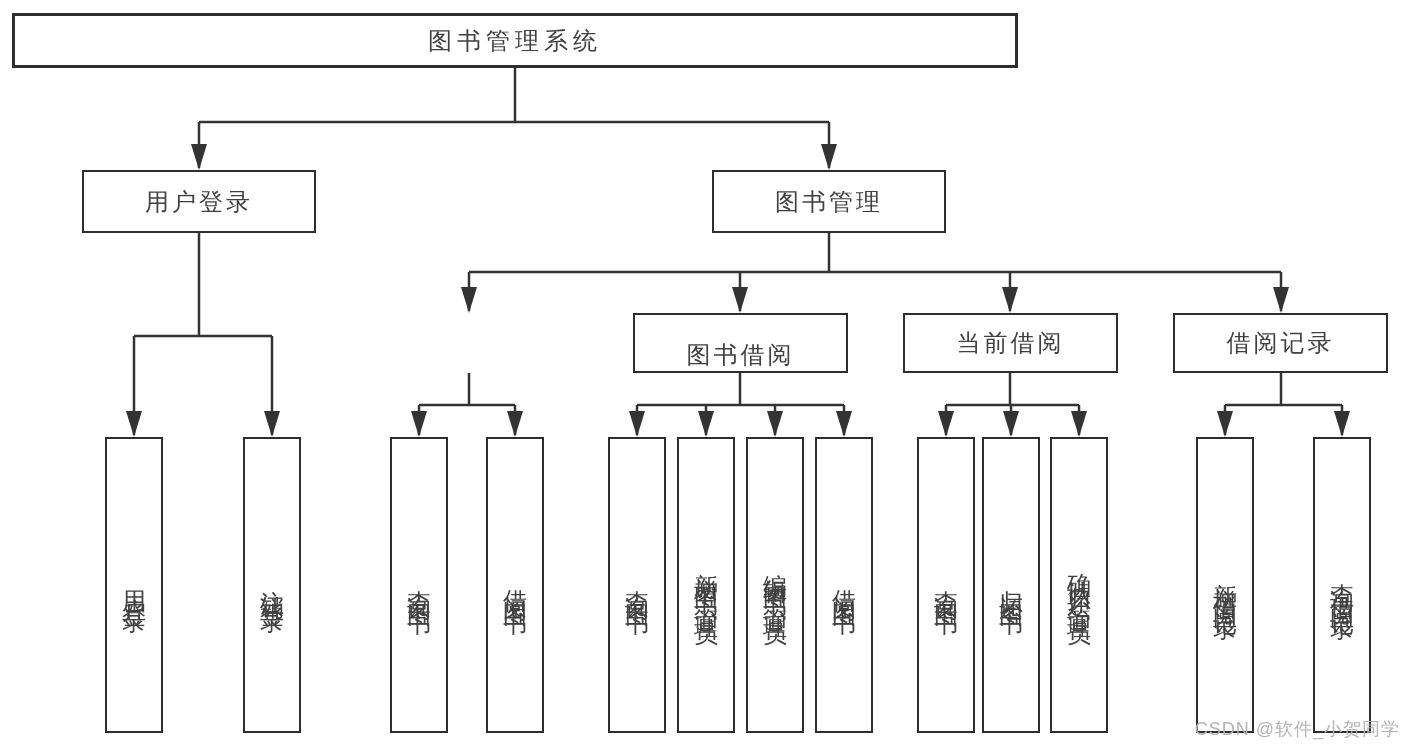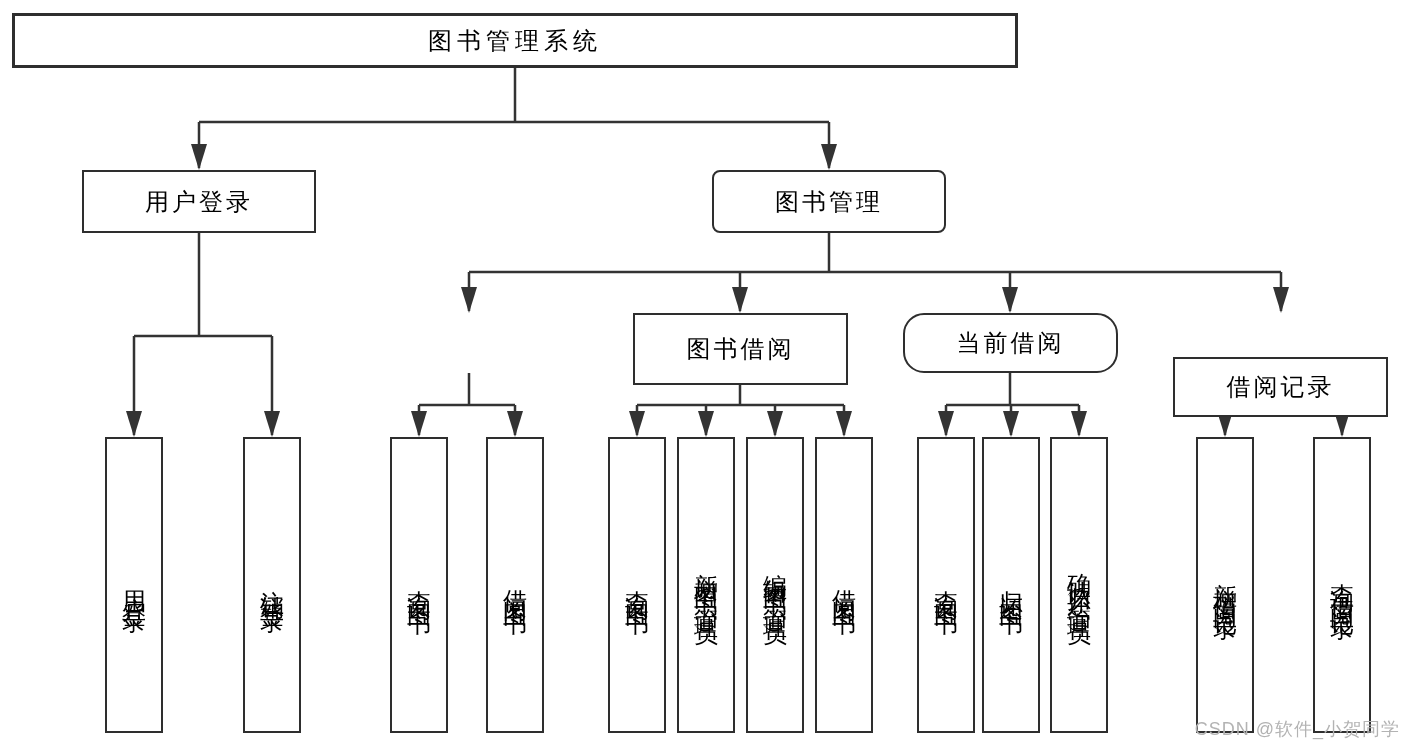--- a/index.html
+++ b/index.html
@@ -14,21 +14,21 @@
   .connectors {
     position: absolute;
     left: 0; top: 0;
     width: 1405px; height: 747px;
   }
   .node {
     position: absolute;
     box-sizing: border-box;
     background: #ffffff;
     border: 2.5px solid #2e2e2e;
-    color: #000000;
+    color: #404040;
     display: flex;
     align-items: center;
     justify-content: center;
     text-align: center;
     font-family: Liberation Serif, serif;
   }
   .h { font-size: 24px; letter-spacing: 3px; white-space: nowrap; }
   .root-box { border-width: 3px; letter-spacing: 5px; }
   .v {
     writing-mode: vertical-lr;
@@ -36,25 +36,25 @@
     font-size: 24px;
     letter-spacing: 7px;
     width: 58px;
     height: 296px;
     top: 437px;
     line-height: 1;
   }
   
   .n-root  { left: 12px;  top: 13px;  width: 1006px; height: 55px; }
   .n-l2-1  { left: 82px;  top: 170px; width: 234px;  height: 63px; }
-  .n-l2-2  { left: 712px; top: 170px; width: 234px;  height: 63px; border-radius: 8px; }
+  .n-l2-2  { left: 712px; top: 170px; width: 234px;  height: 63px; }
   .n-l3-1  { left: 360px; top: 313px; width: 218px;  height: 60px; }
-  .n-l3-2  { left: 633px; top: 313px; width: 215px;  height: 72px; }
-  .n-l3-3  { left: 903px; top: 313px; width: 215px;  height: 60px; border-radius: 21px; }
-  .n-l3-4  { left: 1173px; top: 313px; width: 215px; height: 60px; margin-top: 44px; }
+  .n-l3-2  { left: 633px; top: 313px; width: 215px;  height: 60px; align-items: flex-end; }
+  .n-l3-3  { left: 903px; top: 313px; width: 215px;  height: 60px; }
+  .n-l3-4  { left: 1173px; top: 313px; width: 215px; height: 60px; }
   .n-v1  { left: 105px; }
   .n-v2  { left: 243px; }
   .n-v3  { left: 390px; }
   .n-v4  { left: 486px; }
   .n-v5  { left: 608px; }
   .n-v6  { left: 677px; }
   .n-v7  { left: 746px; }
   .n-v8  { left: 815px; }
   .n-v9  { left: 917px; }
   .n-v10 { left: 982px; }

